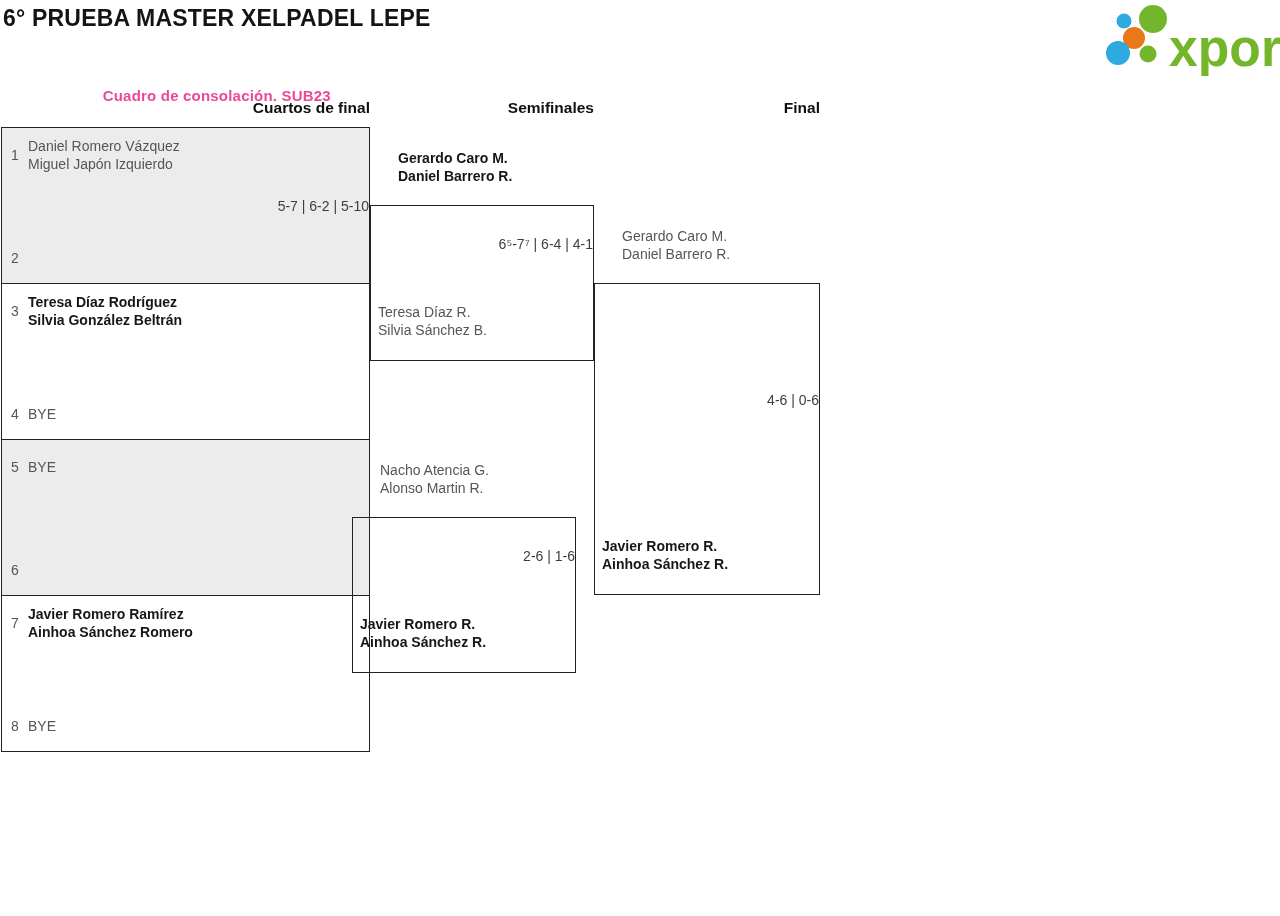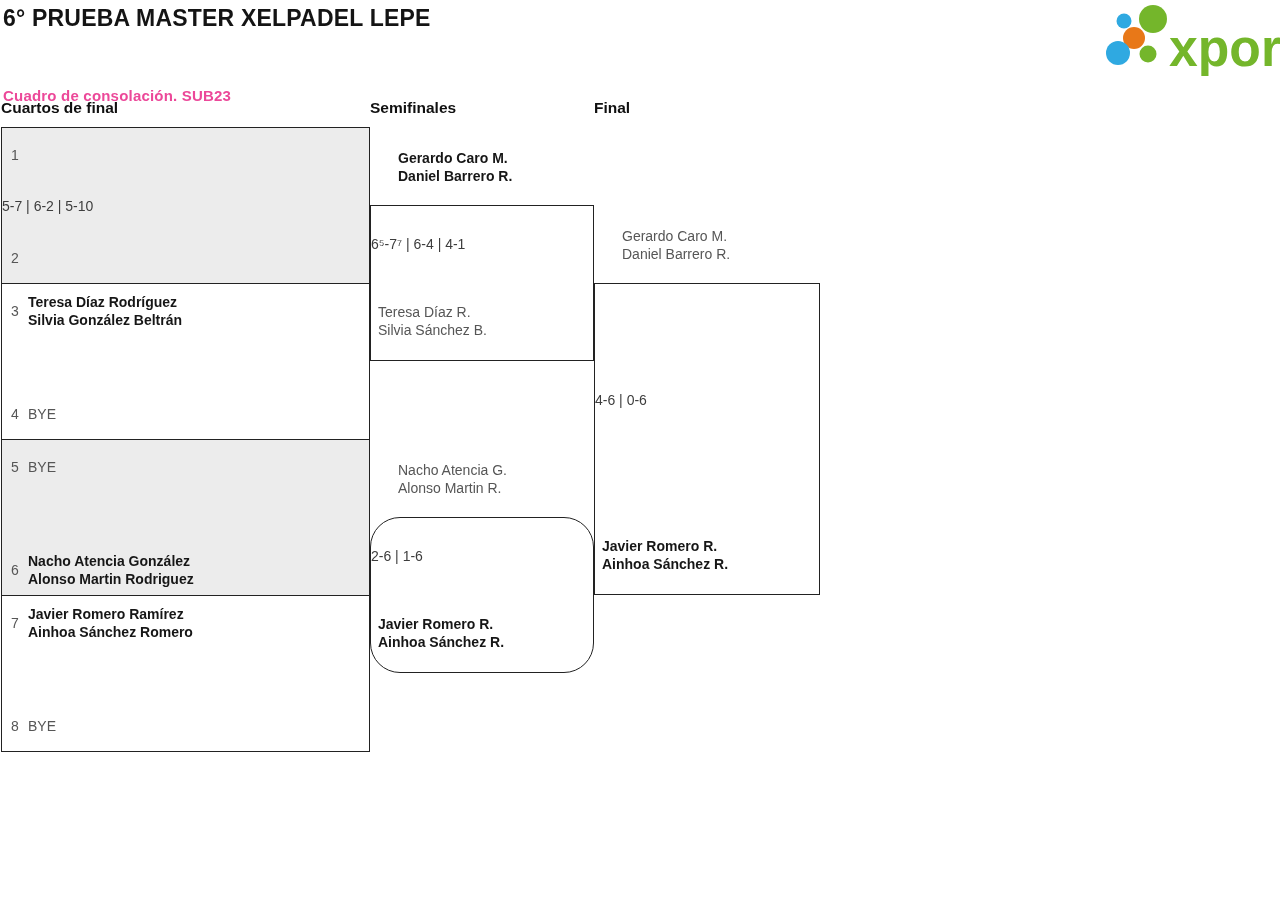--- a/index.html
+++ b/index.html
@@ -7,32 +7,32 @@
   body {
     background:#ffffff;
     font-family:"Liberation Sans", sans-serif;
     position:relative;
     overflow:hidden;
     -webkit-font-smoothing:antialiased;
   }
   .stage { position:absolute; inset:0; }
 
   
-  .title-block { position:absolute; left:3px; top:2px; }
+  .title-block { position:absolute; left:3px; top:2px;text-align:center; }
   .title-line1 { font-size:23px; font-weight:700; color:#141414; line-height:33px; letter-spacing:.2px; }
   .title-line2 { font-size:15px; font-weight:700; color:#ec4899; line-height:33px; letter-spacing:.2px;margin-top:44px; }
 
   .logo { position:absolute; left:1104px; top:4px; width:226px; height:72px; cursor:pointer; }
   .logo svg { display:block; width:100%; height:100%; }
 
   
   .round-header {
     position:absolute; top:98px; height:20px;
     font-size:15.5px; font-weight:700; color:#101010;
-    text-align:left; line-height:20px;
+    text-align:right; line-height:20px;
   }
   .rh-qf { left:1px;   width:369px; }
   .rh-sf { left:370px; width:224px; }
   .rh-f  { left:594px; width:226px; }
 
   
   .qf {
     position:absolute; left:1px; width:369px; height:157px;
     border:1px solid #222222; background:#ffffff;
   }
@@ -46,29 +46,29 @@
   .qf .team-row.top    { top:27px;  transform:translateY(-50%); }
   .qf .team-row.bottom { top:130px; transform:translateY(-50%); }
   .seed {
     flex:none; width:17px; margin-left:9px;
     font-size:14px; color:#565656;
   }
   .team { font-size:14px; line-height:18px; color:#565656; }
   .team.winner { color:#161616; font-weight:700; }
 
   .score {
-    position:absolute; left:0; right:0; text-align:left;
+    position:absolute; left:0; right:0; text-align:right;
     font-size:14px; color:#3d3d3d; line-height:18px;
   }
   .qf .score { top:50%; transform:translateY(-50%); }
 
   
   .match-box { position:absolute; border:1px solid #222222; }
   .sf-1   { left:370px; top:205px; width:224px; height:156px; }
-  .sf-2   { left:370px; top:517px; width:224px; height:156px;border-radius:30px; }
+  .sf-2   { left:352px; top:517px; width:224px; height:156px; }
   .final-box { left:594px; top:283px; width:226px; height:312px; }
 
   .match-box .label-top    { position:absolute; left:7px; bottom:calc(100% + 21px);margin-left:20px; }
   .match-box .label-bottom { position:absolute; left:7px; bottom:21px; }
   .match-box .score { top:calc(50% - 39px); transform:translateY(-50%); }
 </style>
 </head>
 <body>
 
 <div class="stage">
@@ -89,20 +89,24 @@
     </svg>
   </div>
 
   <div class="round-header rh-qf">Cuartos de final</div>
   <div class="round-header rh-sf">Semifinales</div>
   <div class="round-header rh-f">Final</div>
 
   <div class="qf alt qf-1">
     <div class="team-row top">
       <span class="seed">1</span>
+      <div class="team">
+        <div>Daniel Romero Vázquez</div>
+        <div>Miguel Japón Izquierdo</div>
+      </div>
     </div>
     <div class="score">5-7 | 6-2 | 5-10</div>
     <div class="team-row bottom">
       <span class="seed">2</span>
     </div>
   </div>
 
   <div class="qf qf-2">
     <div class="team-row top">
       <span class="seed">3</span>
@@ -125,24 +129,20 @@
     <div class="team-row top">
       <span class="seed">5</span>
       <div class="team">
         <div>BYE</div>
         <div></div>
       </div>
     </div>
     <div class="score"></div>
     <div class="team-row bottom">
       <span class="seed">6</span>
-      <div class="team winner">
-        <div>Nacho Atencia González</div>
-        <div>Alonso Martin Rodriguez</div>
-      </div>
     </div>
   </div>
 
   <div class="qf qf-4">
     <div class="team-row top">
       <span class="seed">7</span>
       <div class="team winner">
         <div>Javier Romero Ramírez</div>
         <div>Ainhoa Sánchez Romero</div>
       </div>

